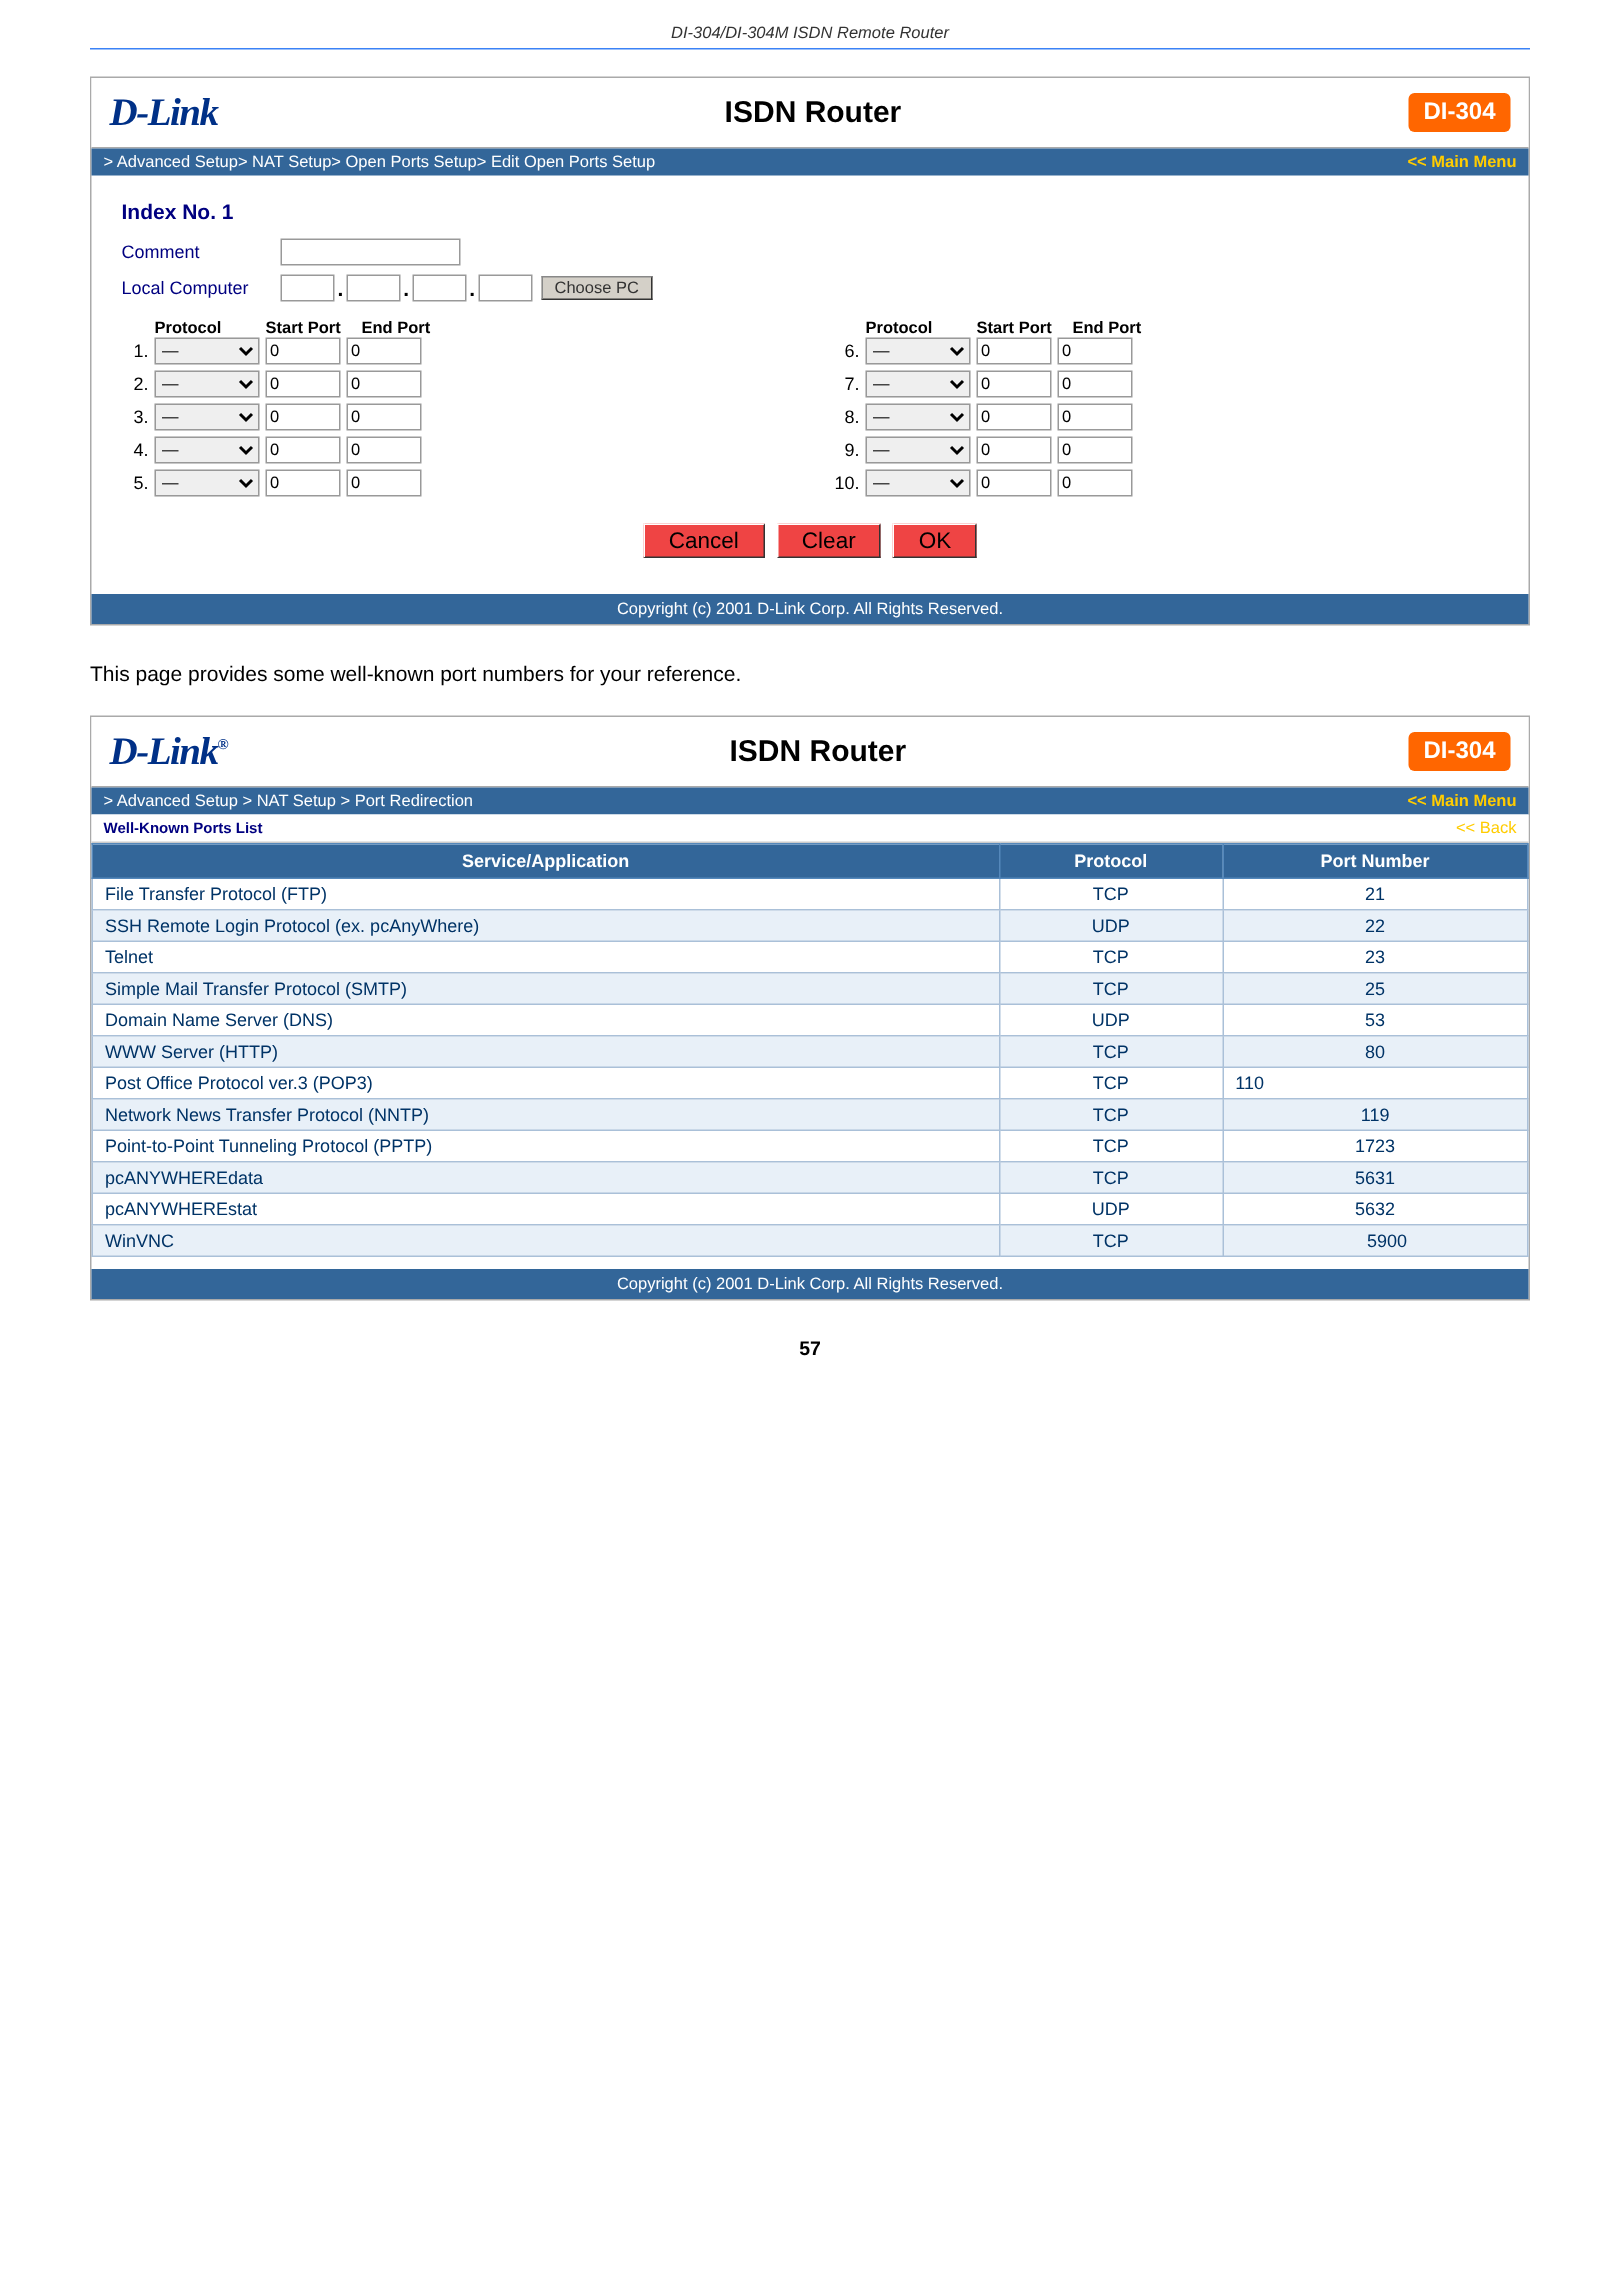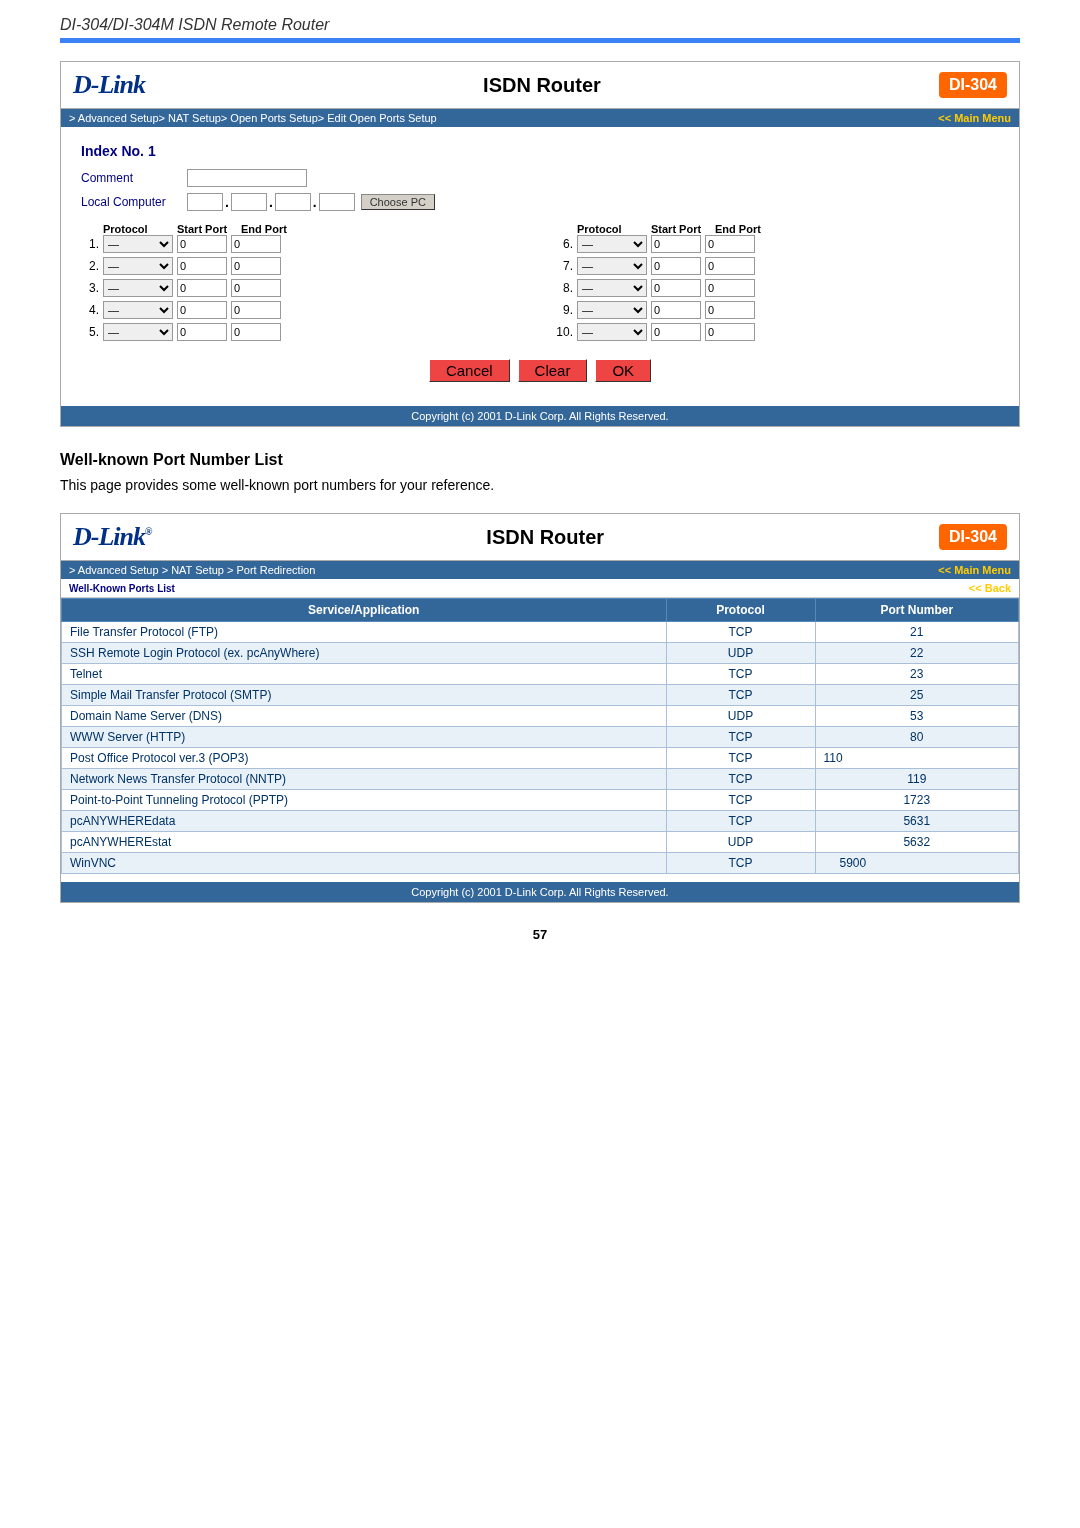--- a/index.html
+++ b/index.html
@@ -9,26 +9,26 @@
       background: #fff;
       color: #000;
       width: 1080px;
     }
 
     .page-wrapper {
       padding: 10px 60px 30px 60px;
     }
 
     .top-label {
-      text-align: left;
-      font-size: 16px;
+      text-align: center;
+      font-size: 11px;
       font-style: italic;
       color: #333;
       padding: 6px 0 4px 0;
-      border-bottom: 5px solid #3b82f6;
+      border-bottom: 1px solid #3b82f6;
       margin-bottom: 18px;
     }
 
     
     .router-panel {
       border: 1px solid #aaa;
       margin-bottom: 24px;
       background: #fff;
     }
 
@@ -255,21 +255,21 @@
 
     .ports-table tr:nth-child(even) td {
       background: #e8f0f8;
     }
     .ports-table tr:nth-child(odd) td {
       background: #ffffff;
     }
 
     .back-link {
       color: #ffcc00;
-      font-weight: bold;
+      font-weight: normal;
       font-size: 11px;
     }
 
     .well-known-title {
       color: #000080;
       font-weight: bold;
       font-size: 10px;
     }
 
     .page-number {
@@ -453,21 +453,20 @@
         <button class="action-btn">Cancel</button>
         <button class="action-btn">Clear</button>
         <button class="action-btn">OK</button>
       </div>
 
     </div>
 
     <div class="copyright-bar">Copyright (c) 2001 D-Link Corp. All Rights Reserved.</div>
   </div>
 
-  <div class="section-heading">Well-known Port Number List</div>
   <div class="section-desc">This page provides some well-known port numbers for your reference.</div>
 
   <div class="router-panel">
 
     <div class="router-header">
       <div class="dlink-logo">
         <span style="font-style:italic;font-weight:900;color:#003087;">D</span><span style="color:#003087;font-style:italic;">-Link</span><sup style="font-size:10px; color:#003087;">®</sup>
       </div>
       <div class="isdn-title">ISDN Router</div>
       <div class="di304-badge">DI-304</div>
@@ -544,21 +543,21 @@
               <td style="text-align: center;">5631</td>
             </tr>
             <tr>
               <td>pcANYWHEREstat</td>
               <td style="text-align: center;">UDP</td>
               <td style="text-align: center;">5632</td>
             </tr>
             <tr>
               <td>WinVNC</td>
               <td style="text-align: center;">TCP</td>
-              <td style="text-align: left; padding-left: 24px;">5900</td>
+              <td style="text-align: center; padding-left: 24px;">5900</td>
             </tr>
           </tbody>
       </table>
     </div>
 
     <div style="padding: 8px 0 0 0;">
       <div class="copyright-bar">Copyright (c) 2001 D-Link Corp. All Rights Reserved.</div>
     </div>
 
   </div>

